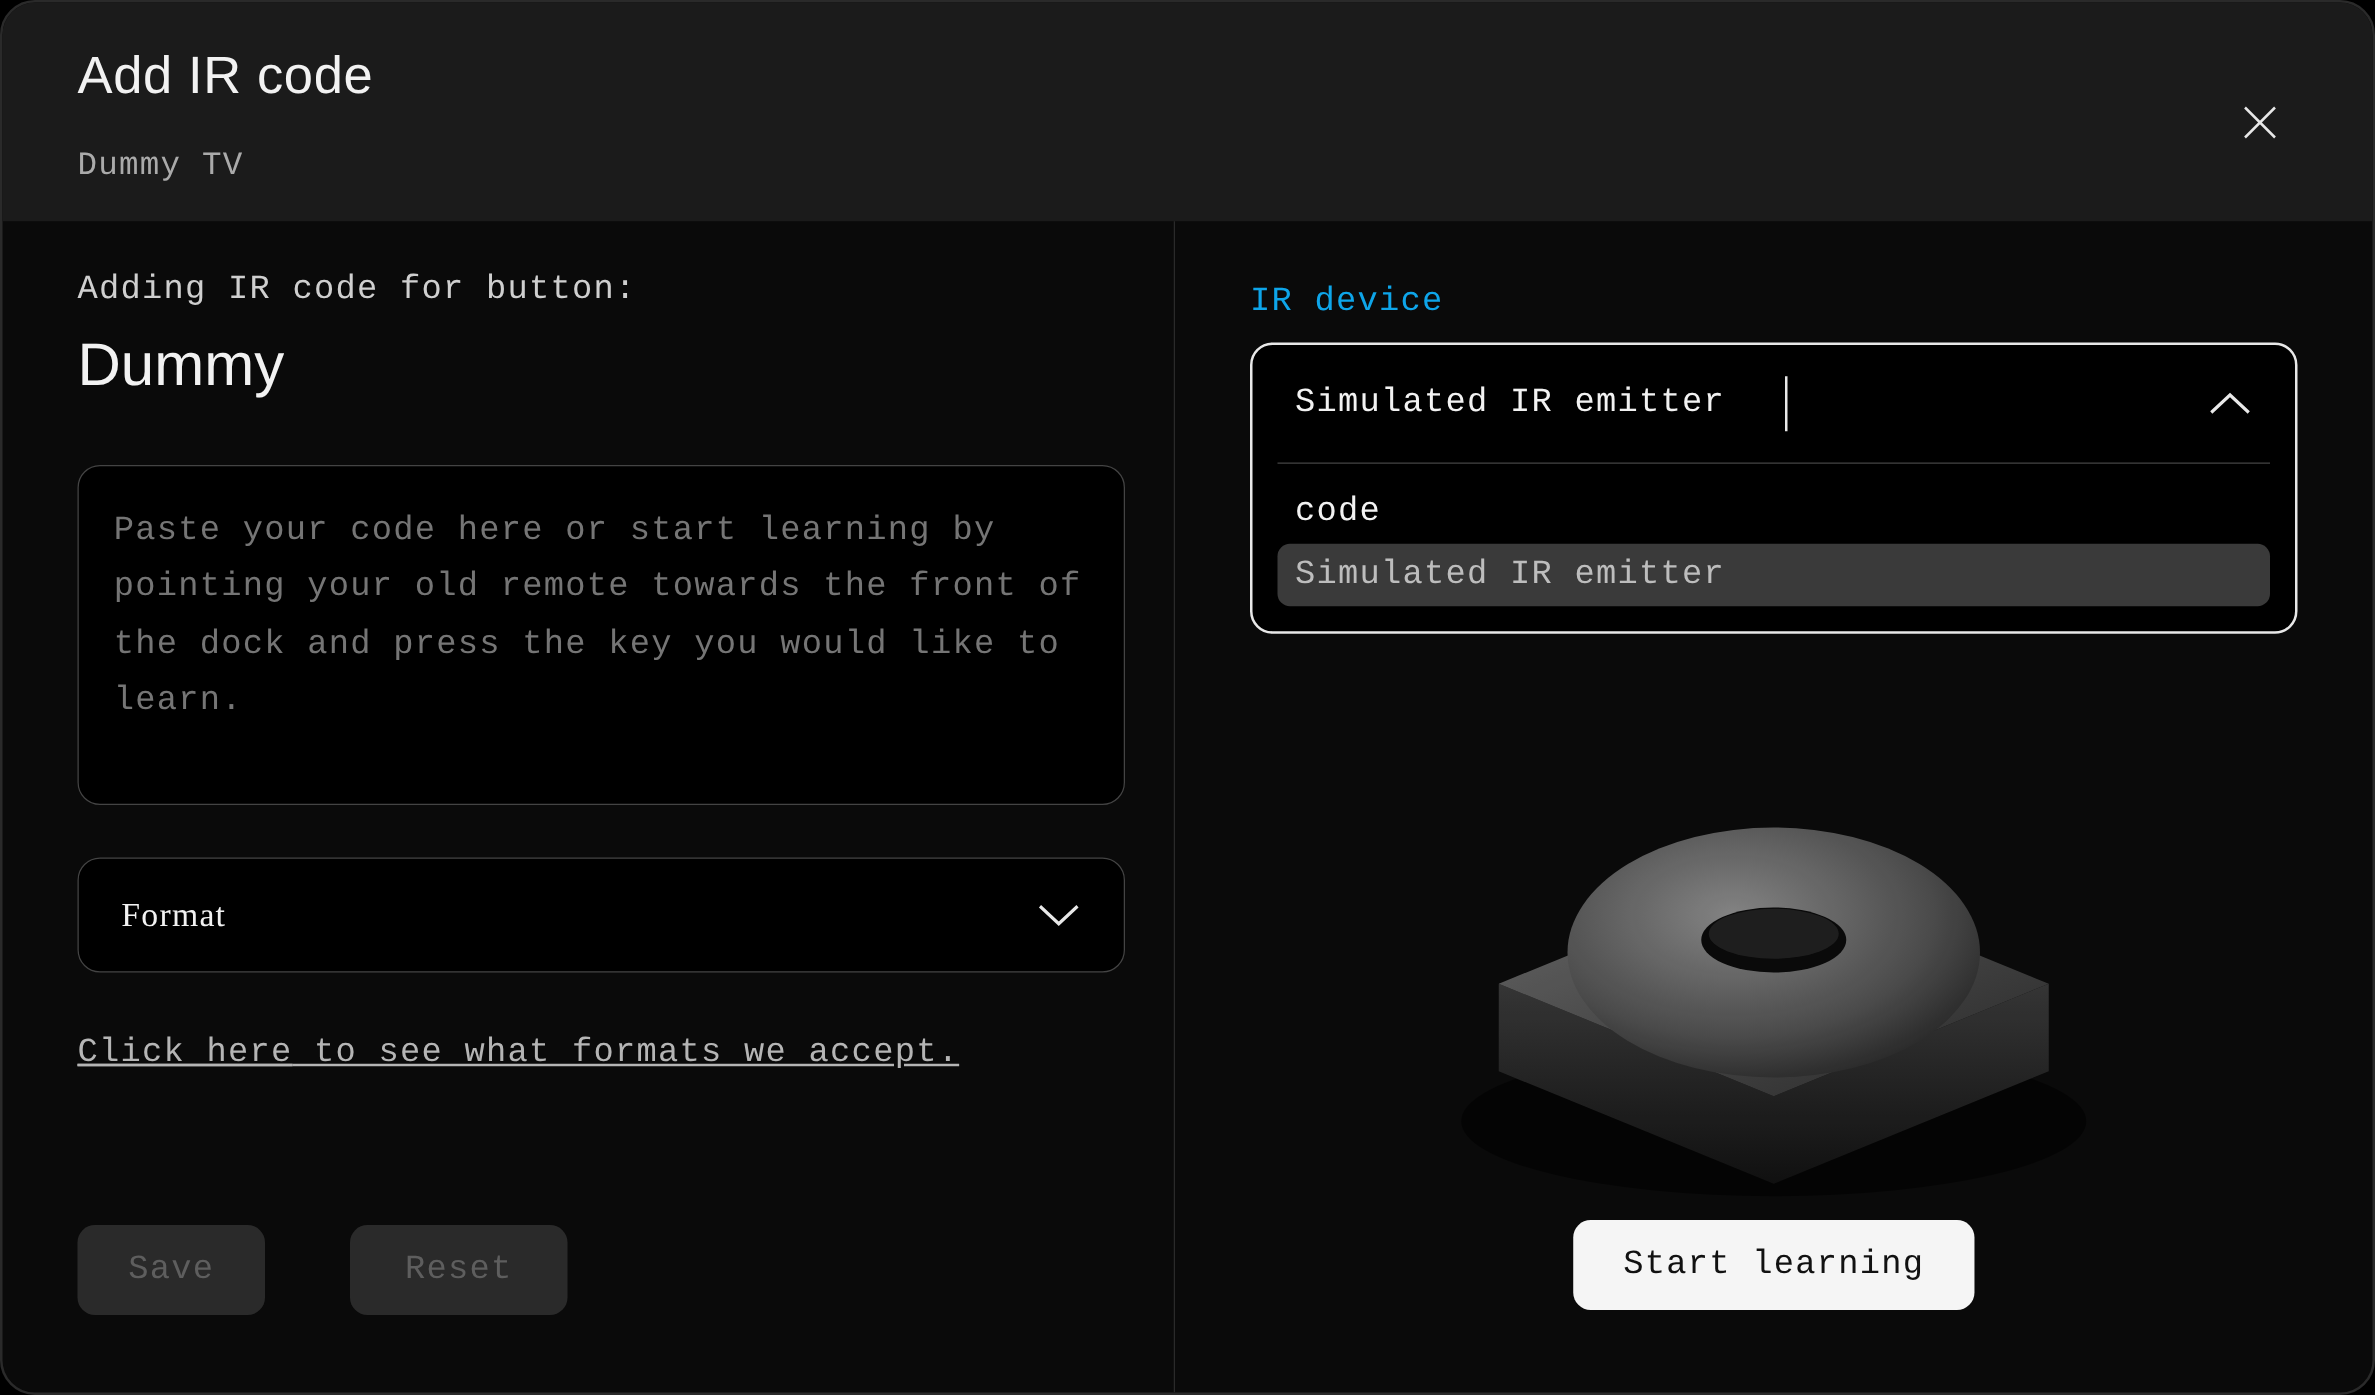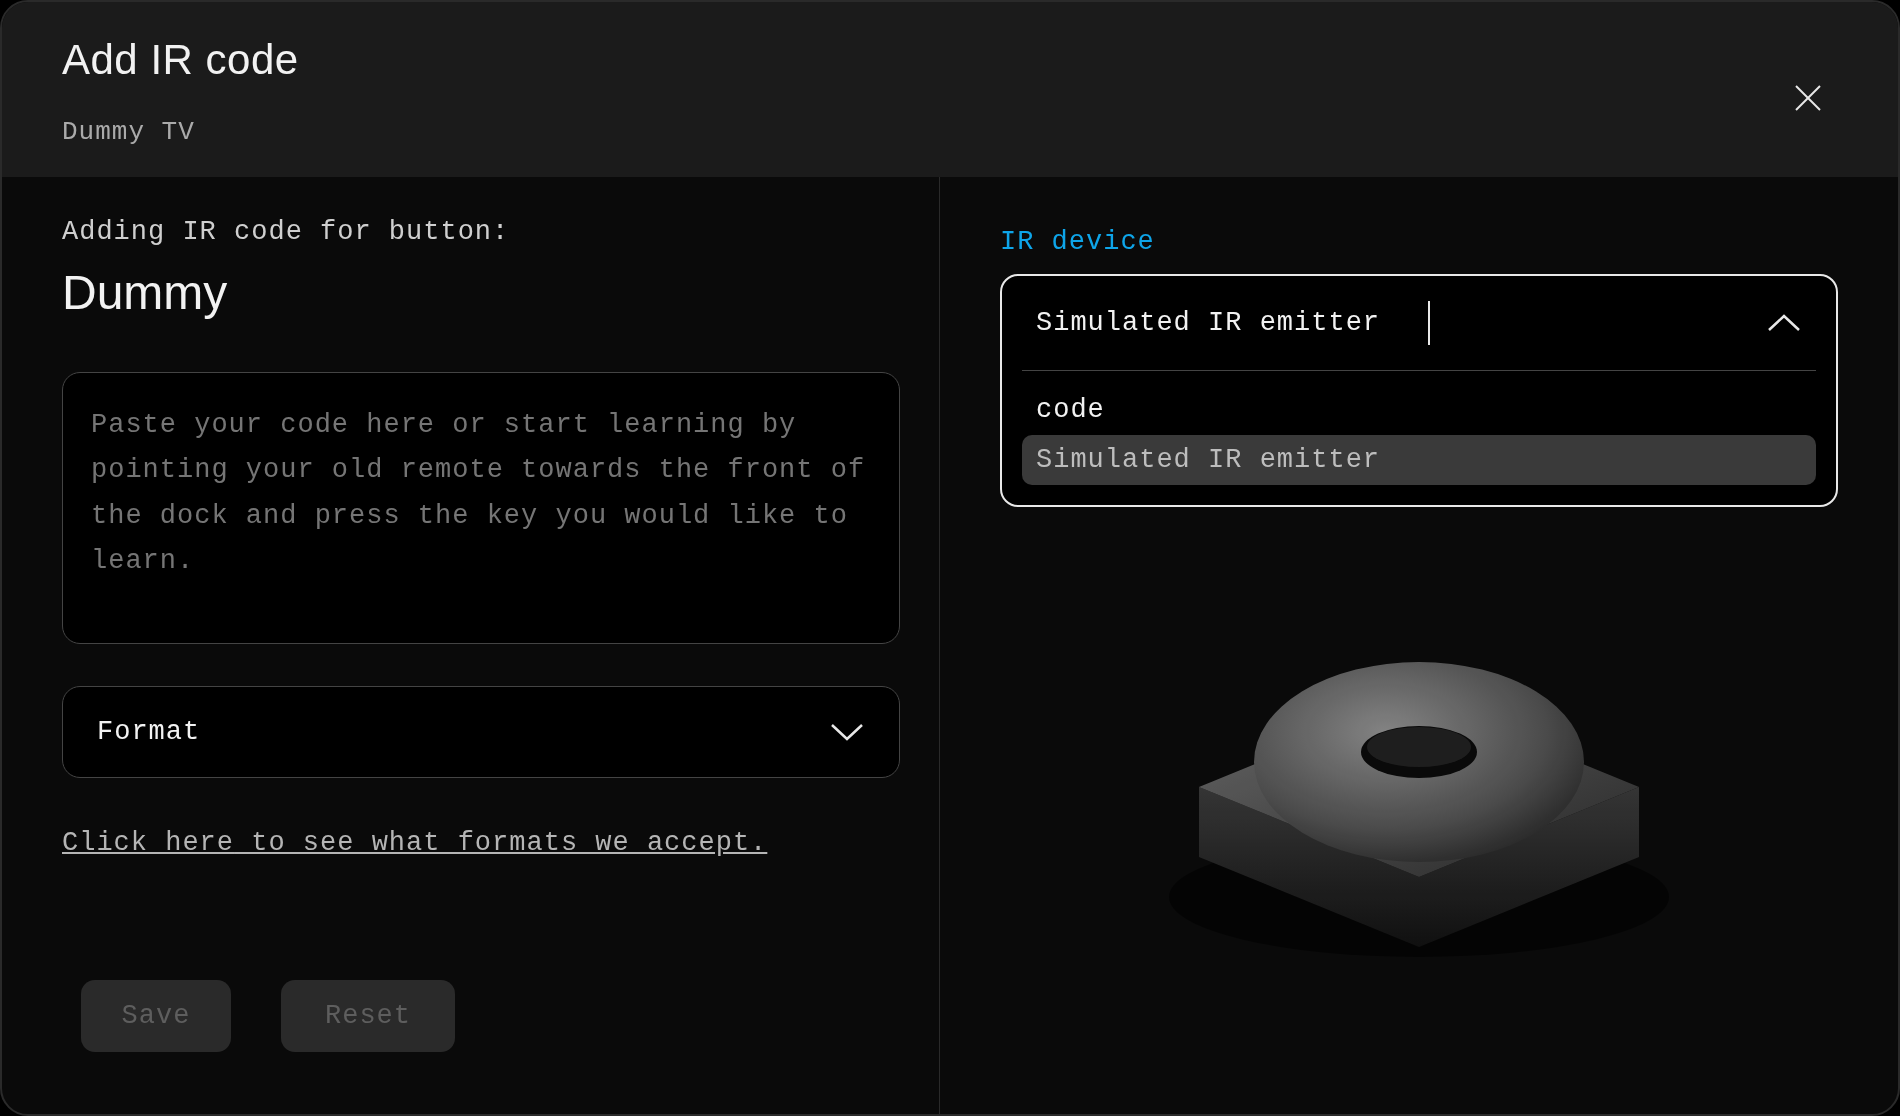--- a/index.html
+++ b/index.html
@@ -92,20 +92,21 @@
     width: 838px;
     height: 92px;
     background: #000;
     border: 1px solid #444;
     border-radius: 18px;
     display: flex;
     align-items: center;
     justify-content: space-between;
     padding: 0 34px;
     cursor: pointer;
+    font-family: Liberation Serif, serif;
   }
   .format-label {
     font-size: 27px;
     color: #f2f2f2;
     letter-spacing: 1px;
   }
   .chevron-down { color: #e8e8e8; }
   .hint {
     margin-top: 50px;
     font-size: 27px;
@@ -114,23 +115,22 @@
     text-decoration: underline;
   }
   .hint-link {
     text-decoration: underline;
     color: #b5b5b5;
     cursor: pointer;
   }
   .left-footer {
     margin-top: auto;
     display: flex;
-    gap: 50px;
+    gap: 68px;
     padding-bottom: 22px;
-    margin-left: 19px;
   }
   .btn {
     height: 72px;
     min-width: 150px;
     padding: 0 32px;
     border-radius: 14px;
     font-size: 27px;
     letter-spacing: 1px;
     display: flex; align-items: center; justify-content: center;
     font-family: inherit;
@@ -315,15 +315,16 @@
           </radialGradient>
         </defs>
         <ellipse cx="280" cy="380" rx="250" ry="60" fill="#000" opacity="0.6"></ellipse>
         <polygon points="60,270 280,360 500,270 500,340 280,430 60,340" fill="url(#side)"></polygon>
         <polygon points="60,270 280,180 500,270 280,360" fill="url(#top)"></polygon>
         <ellipse cx="280" cy="245" rx="165" ry="100" fill="url(#disc)"></ellipse>
         <ellipse cx="280" cy="235" rx="58" ry="26" fill="#0a0a0a"></ellipse>
         <ellipse cx="280" cy="230" rx="52" ry="20" fill="#202020"></ellipse>
       </svg>
 
+      <button class="start-btn">Start learning</button>
     </div>
   </div>
 </div>
 
 </body></html>

